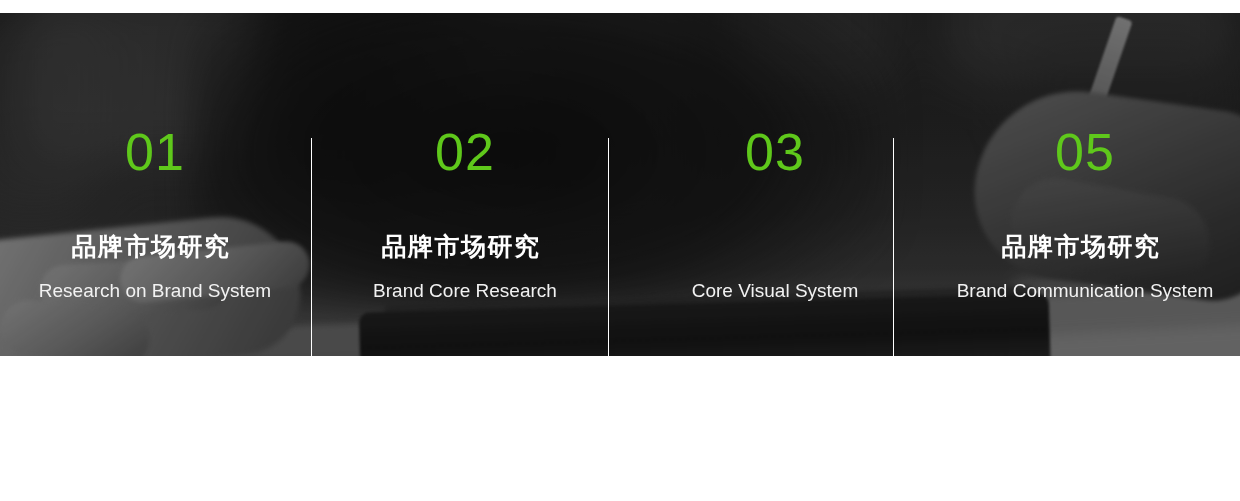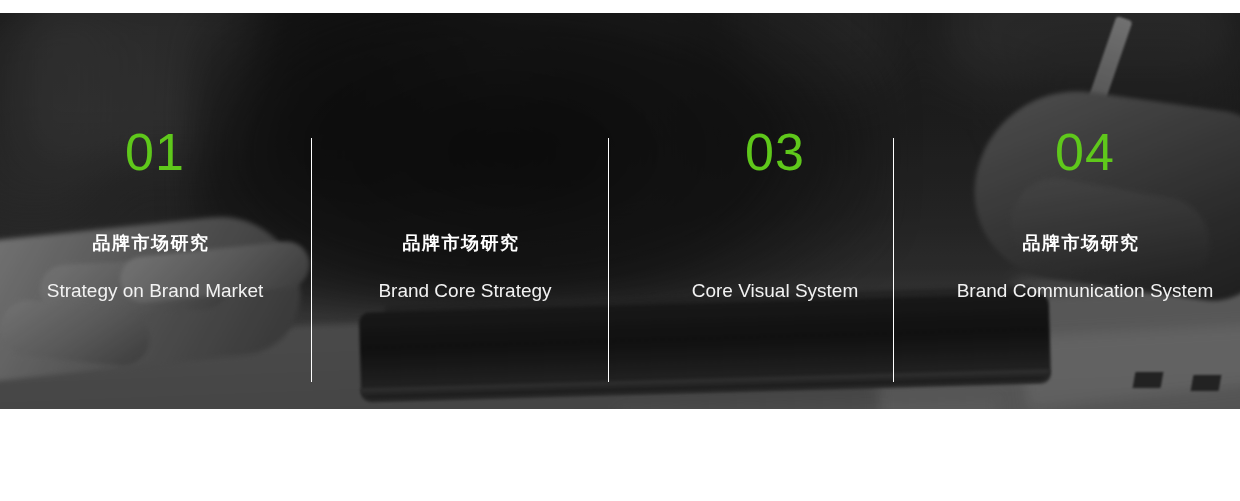--- a/index.html
+++ b/index.html
@@ -8,21 +8,21 @@
     padding: 0;
     background: #ffffff;
   }
   body {
     font-family: "Liberation Sans", "DejaVu Sans", sans-serif;
   }
 
   .stage {
     position: relative;
     width: 1240px;
-    height: 409px;
+    height: 356px;
     overflow: hidden;
     background: #ffffff;
   }
 
   
   .photo {
     position: absolute;
     left: 0;
     top: 13px;
     width: 1240px;
@@ -248,21 +248,21 @@
     line-height: 1;
     font-weight: 400;
     letter-spacing: 1px;
     color: #5fc81b;
   }
   .step-title {
     position: absolute;
     left: 0;
     right: 8px;
     top: 221px;
-    font-size: 18px;
+    font-size: 25px;
     line-height: 1;
     font-weight: 700;
     letter-spacing: 1.5px;
     color: #ffffff;
   }
   .step-subtitle {
     position: absolute;
     left: 0;
     right: 0;
     top: 268px;
@@ -323,35 +323,36 @@
     <div class="hand-right"></div>
     <div class="knuckles"></div>
     <div class="photo-tint"></div>
   </div>
 
   <div class="steps">
 
     <div class="step">
       <div class="step-number">01</div>
       <div class="step-title">品牌市场研究</div>
-      <div class="step-subtitle">Strategy on Brand Market</div>
+      <div class="step-subtitle">Research on Brand System</div>
     </div>
 
     <div class="step">
+      <div class="step-number">02</div>
       <div class="step-title">品牌市场研究</div>
-      <div class="step-subtitle">Brand Core Strategy</div>
+      <div class="step-subtitle">Brand Core Research</div>
     </div>
 
     <div class="step">
       <div class="step-number">03</div>
       <div class="step-subtitle">Core Visual System</div>
     </div>
 
     <div class="step">
-      <div class="step-number">04</div>
+      <div class="step-number">05</div>
       <div class="step-title">品牌市场研究</div>
       <div class="step-subtitle">Brand Communication System</div>
     </div>
 
   </div>
 
   <div class="divider d1"></div>
   <div class="divider d2"></div>
   <div class="divider d3"></div>
 

